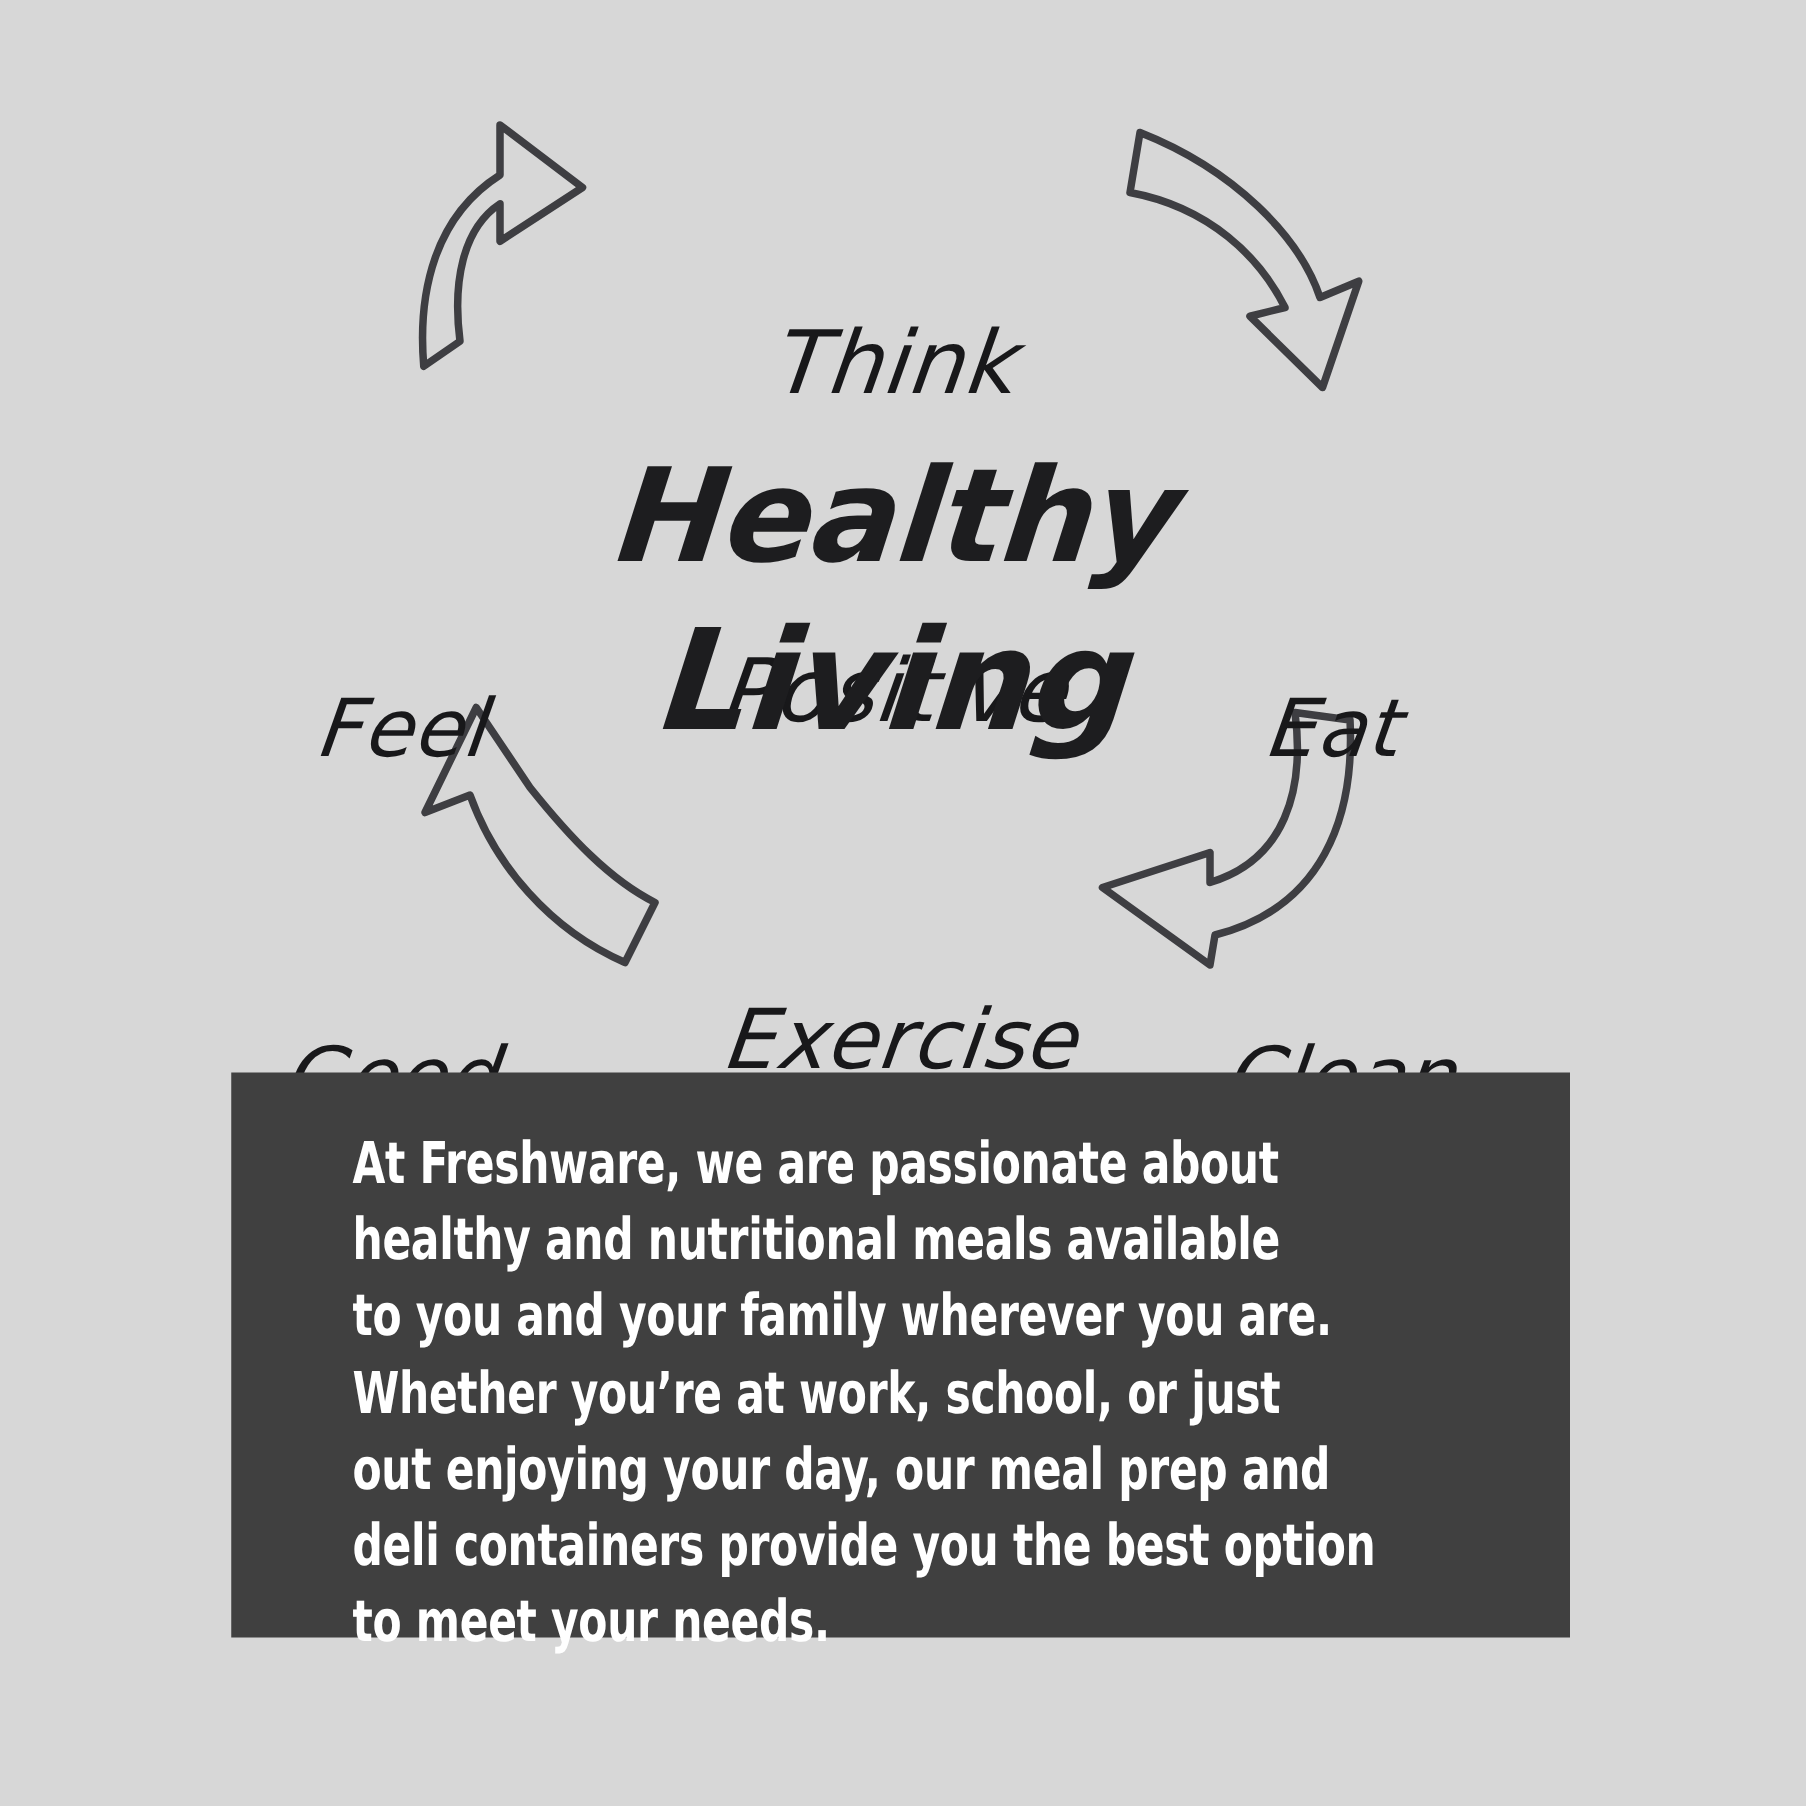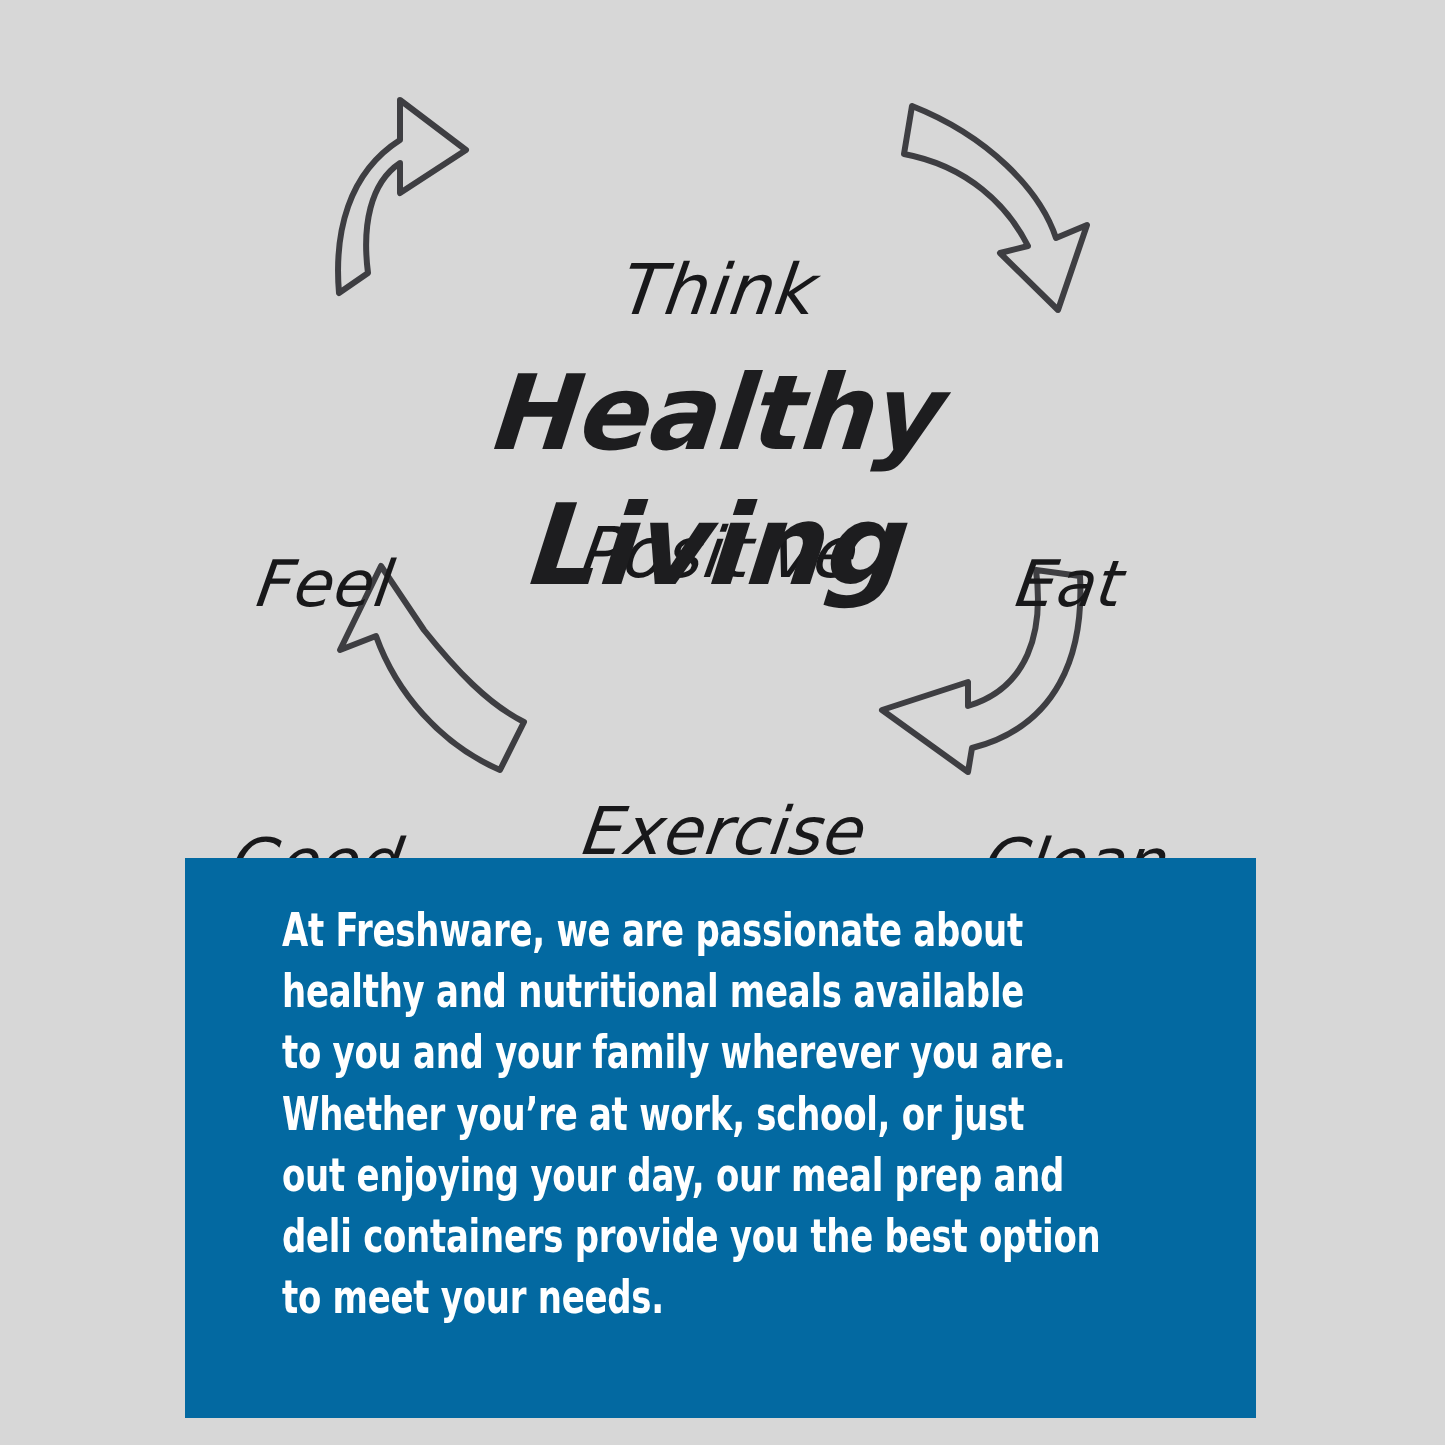--- a/index.html
+++ b/index.html
@@ -120,22 +120,22 @@
   #arrow-tr { left: 880px; top: 98px;  width: 240px; height: 225px; }
   #arrow-bl { left: 328px; top: 558px; width: 225px; height: 225px; }
   #arrow-br { left: 868px; top: 558px; width: 235px; height: 235px; }
 
   
   #green-panel {
     position: absolute;
     left: 185px;
     top: 858px;
     width: 1071px;
-    height: 560px;
-    background: #0369a1;
+    height: 452px;
+    background: #404040;
     box-sizing: border-box;
     padding: 42px 46px 0 97px;
   }
   #panel-text {
     margin: 0;
     color: #ffffff;
     font-family: "DejaVu Sans Condensed", "Liberation Sans Narrow", "Liberation Sans", sans-serif;
     font-weight: 700;
     font-size: 46px;
     line-height: 1.33;

